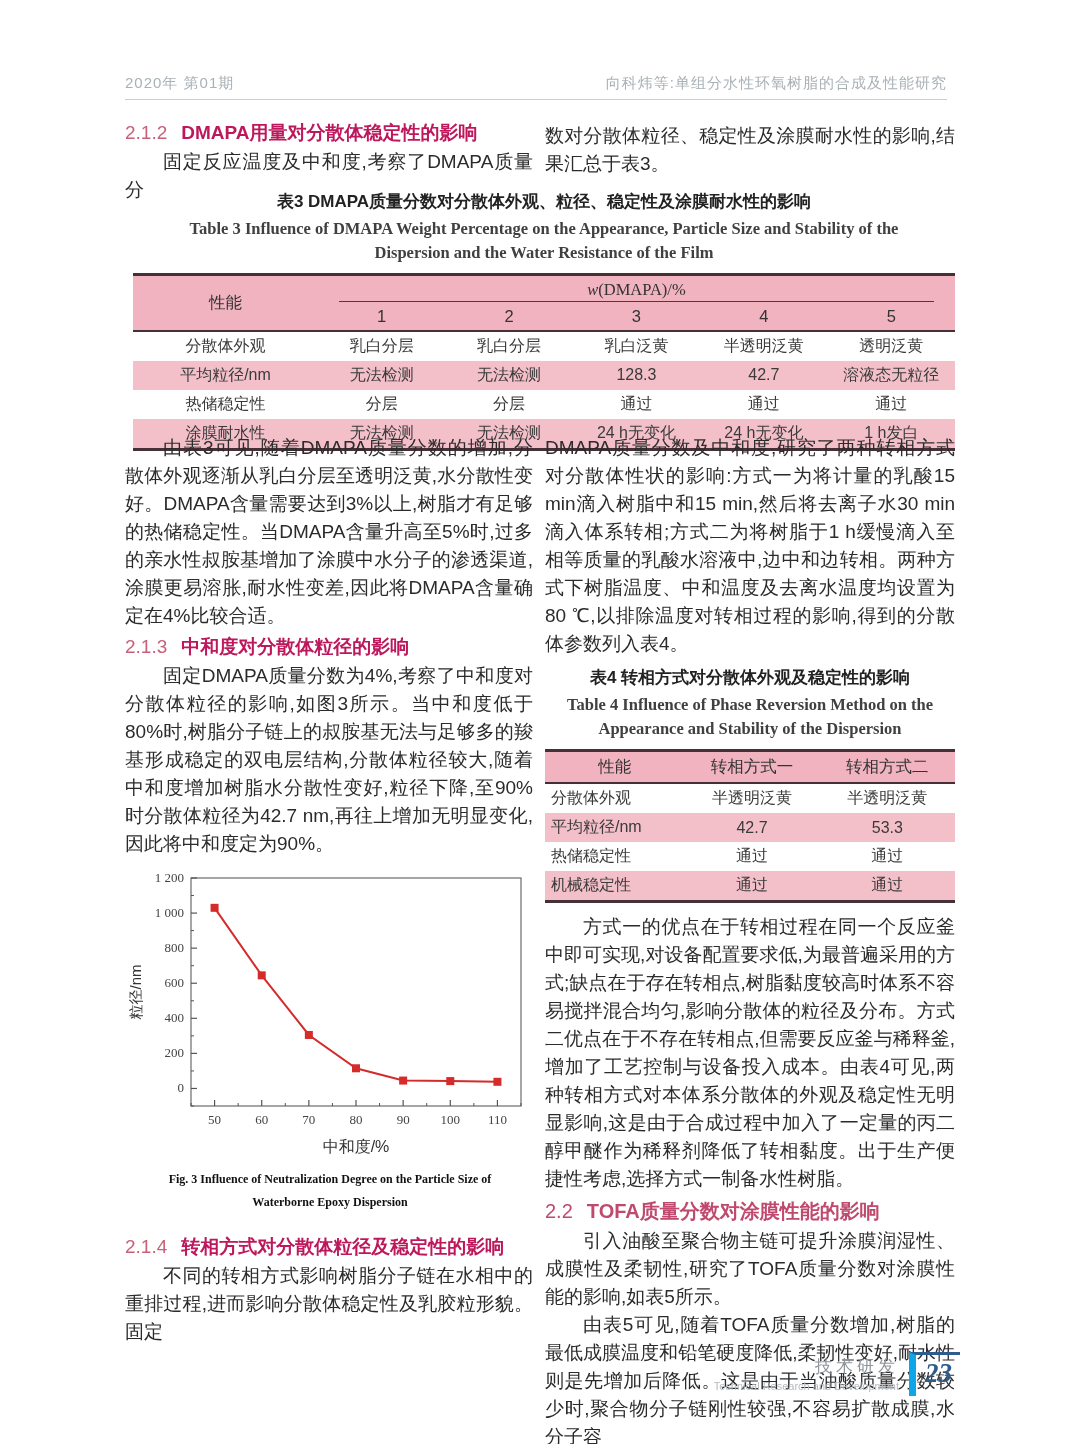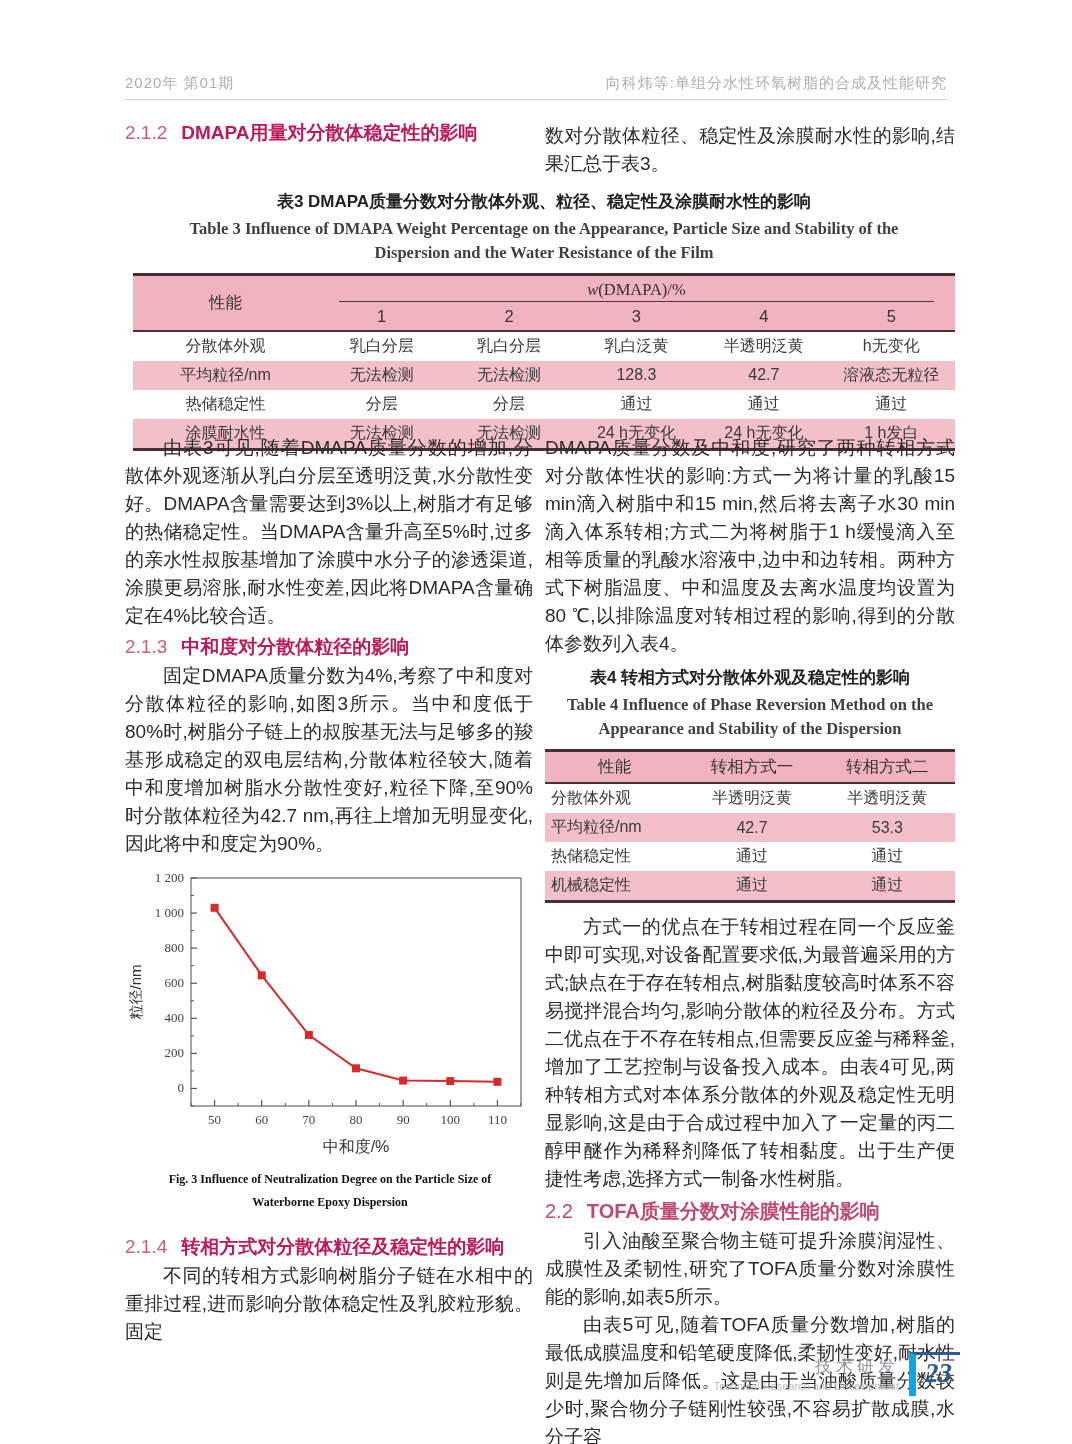--- a/index.html
+++ b/index.html
@@ -75,20 +75,21 @@
 
   <div class="runhead">
     <span>2020年 第01期</span>
     <span>向科炜等:单组分水性环氧树脂的合成及性能研究</span>
   </div>
 
   <div class="colL" style="top:118px;">
     <div class="h3">
       <span class="num">2.1.2</span><span class="ttl">DMAPA用量对分散体稳定性的影响</span>
     </div>
+    <p class="body indent">固定反应温度及中和度,考察了DMAPA质量分</p>
   </div>
 
   <div class="colR" style="top:122px;">
     <p class="body">数对分散体粒径、稳定性及涂膜耐水性的影响,结果汇总于表3。</p>
   </div>
 
   <div style="position:absolute; left:133px; top:190px; width:822px;">
     <div class="tcap-cn">表3  DMAPA质量分数对分散体外观、粒径、稳定性及涂膜耐水性的影响</div>
     <div class="tcap-en" style="width:92%; margin:0 auto 8px auto;">Table 3  Influence of DMAPA Weight Percentage on the Appearance, Particle Size and Stability of the Dispersion and the Water Resistance of the Film</div>
     <table class="datatbl t3">
@@ -115,21 +116,21 @@
             <th>5</th>
           </tr>
       </thead>
       <tbody id="t3body">
           <tr>
             <td>分散体外观</td>
             <td>乳白分层</td>
             <td>乳白分层</td>
             <td>乳白泛黄</td>
             <td>半透明泛黄</td>
-            <td>h无变化</td>
+            <td>透明泛黄</td>
           </tr>
           <tr>
             <td>平均粒径/nm</td>
             <td>无法检测</td>
             <td>无法检测</td>
             <td>128.3</td>
             <td>42.7</td>
             <td>溶液态无粒径</td>
           </tr>
           <tr>

